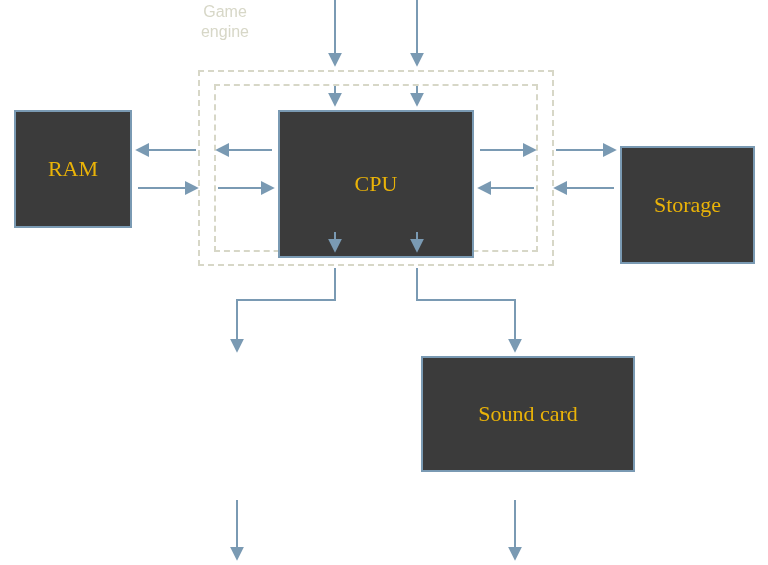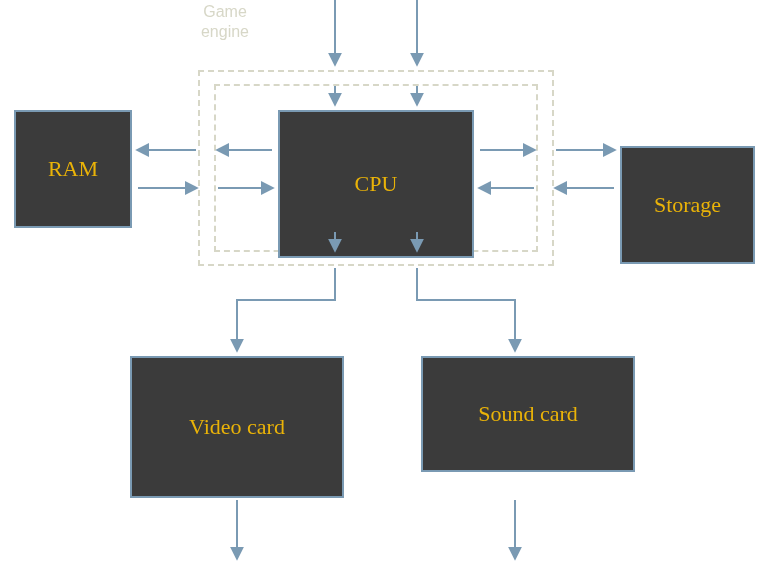--- a/index.html
+++ b/index.html
@@ -67,23 +67,20 @@
   </div>
 
   <div class="box" style="left:278px; top:110px; width:196px; height:148px;">
     <span>CPU</span>
   </div>
 
   <div class="box" style="left:620px; top:110px; width:135px; height:118px;margin-top:36px;">
     <span>Storage</span>
   </div>
 
-  <div class="box" style="left:130px; top:356px; width:214px; height:142px;">
-    <span>Video card</span>
-  </div>
 
   <div class="box" style="left:421px; top:356px; width:214px; height:116px;text-align:center;">
     <span>Sound card</span>
   </div>
 
   <svg class="overlay" viewBox="0 0 768 565">
     <defs>
       <marker id="ah" viewBox="0 0 10 10" refX="8" refY="5" markerWidth="7" markerHeight="7" orient="auto-start-reverse">
         <path d="M 0 0 L 10 5 L 0 10 z" fill="#7a9ab3"></path>
       </marker>

